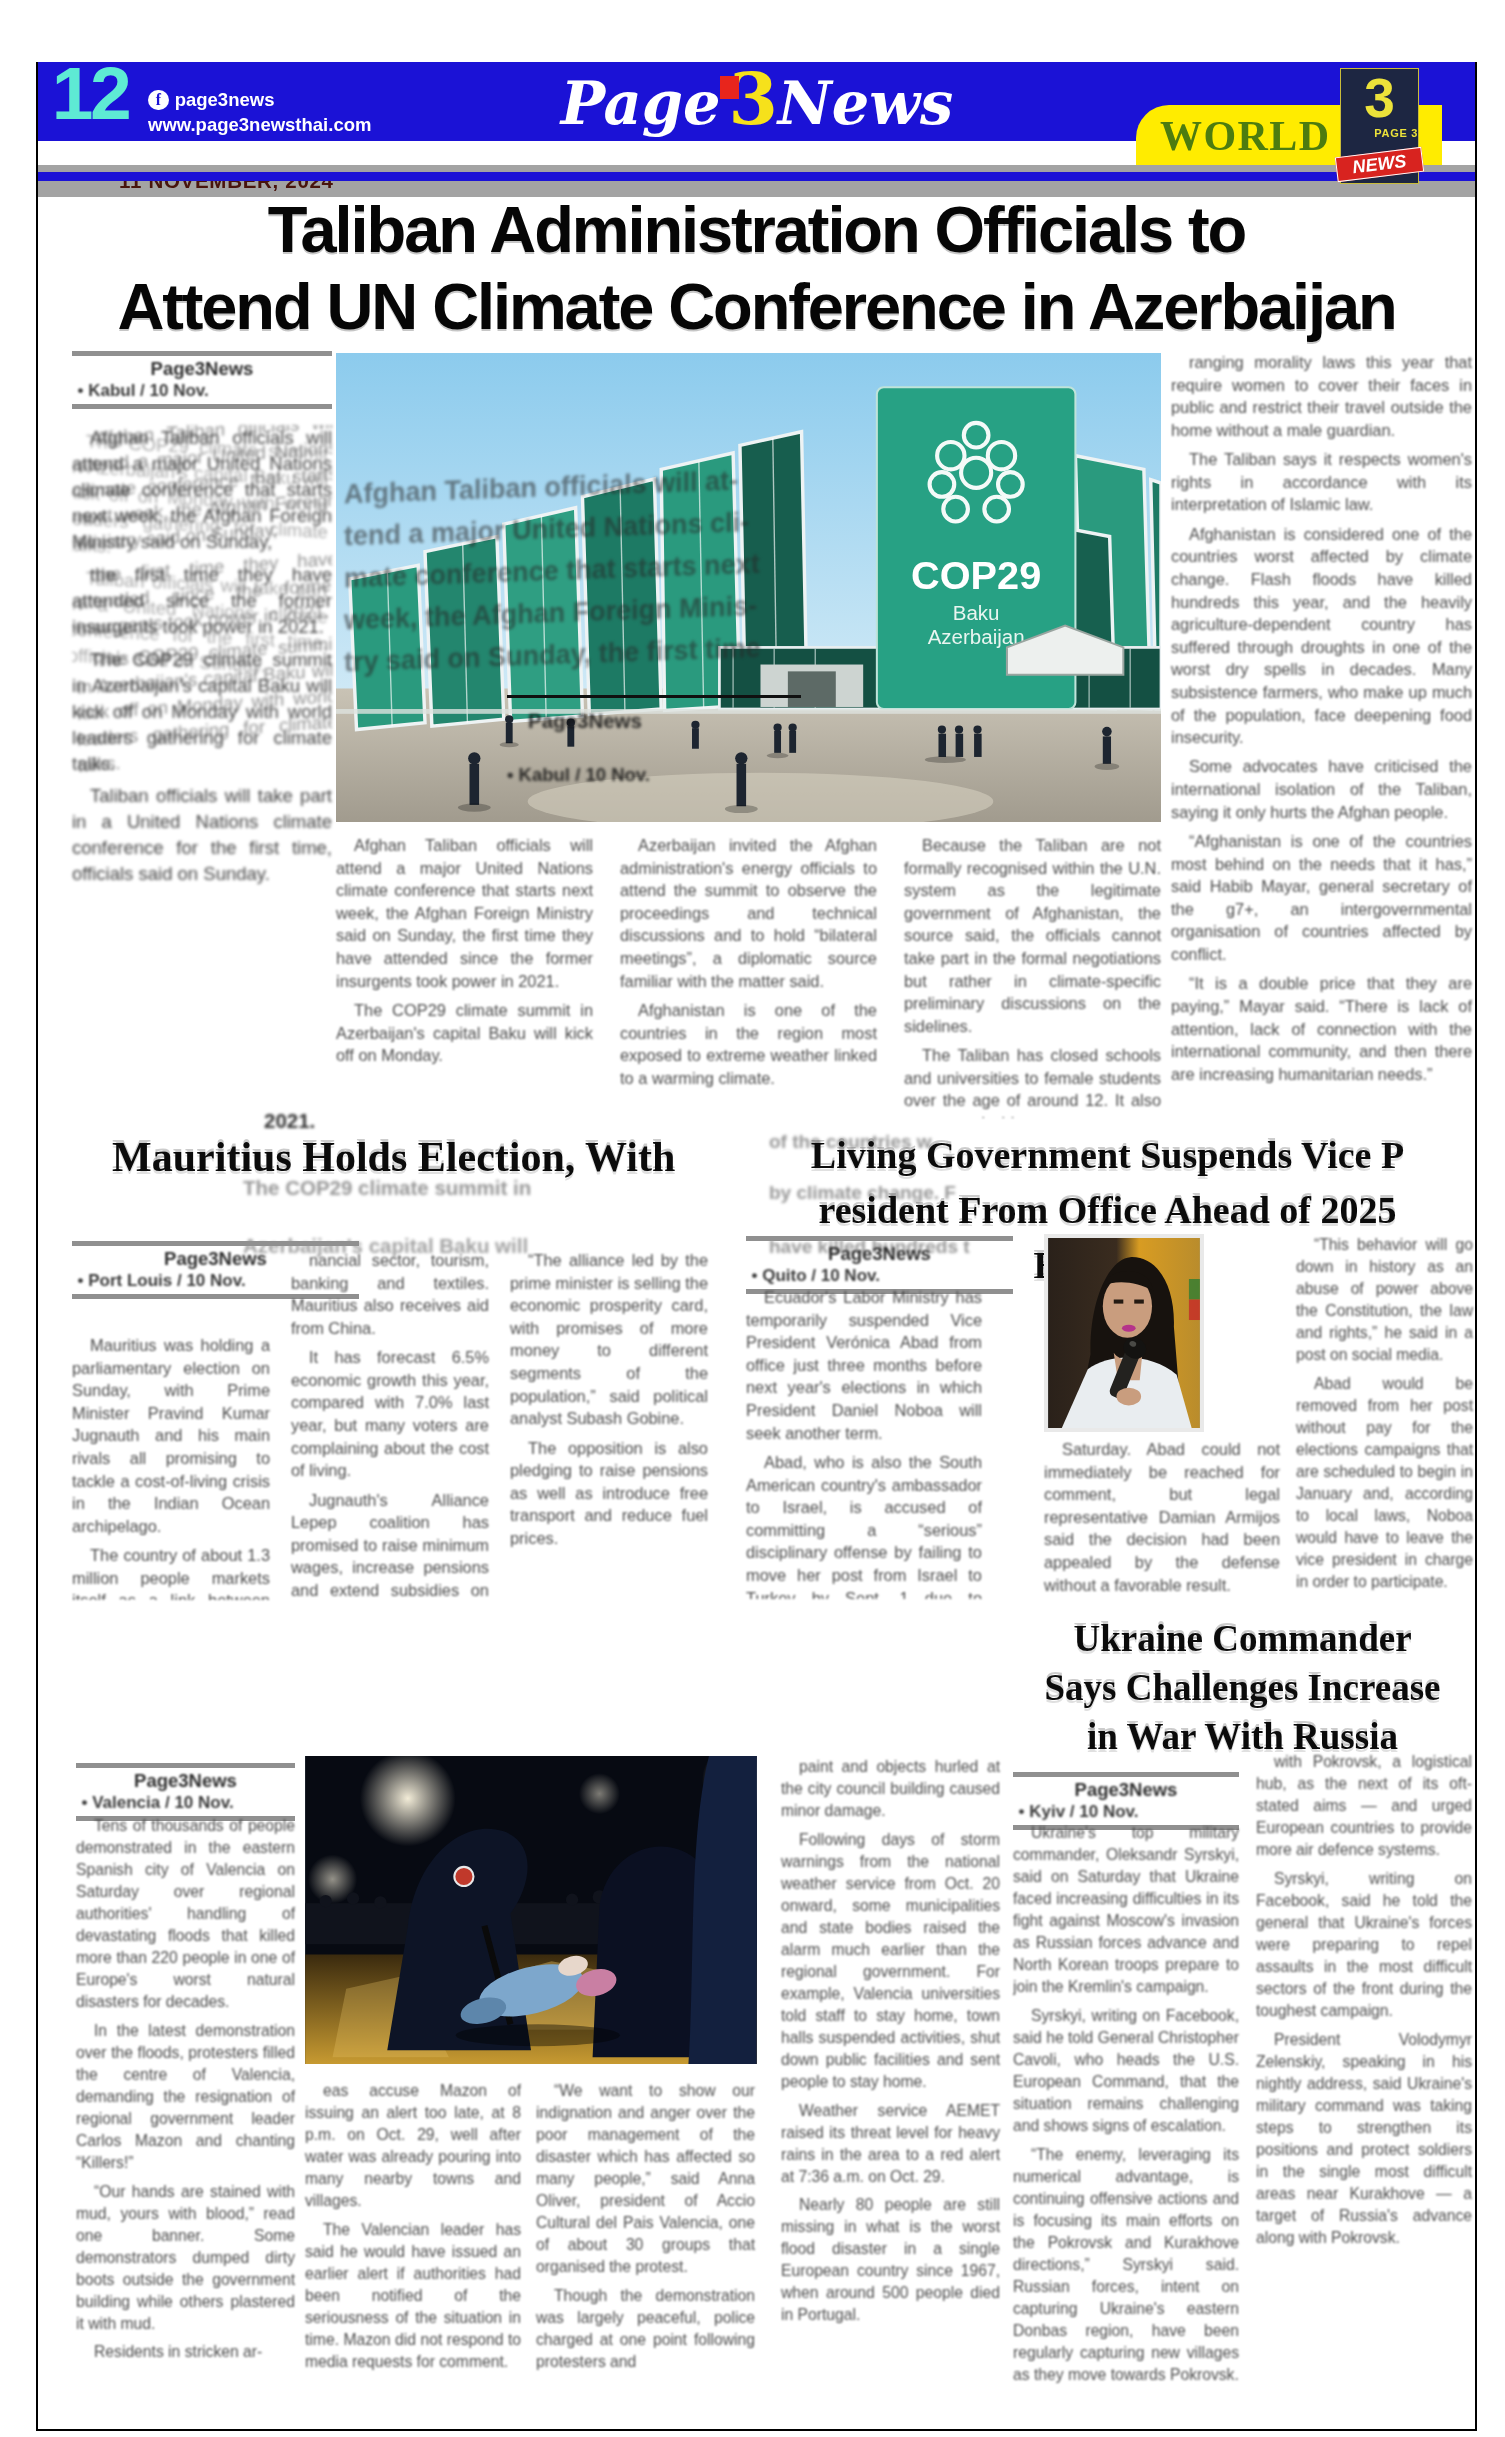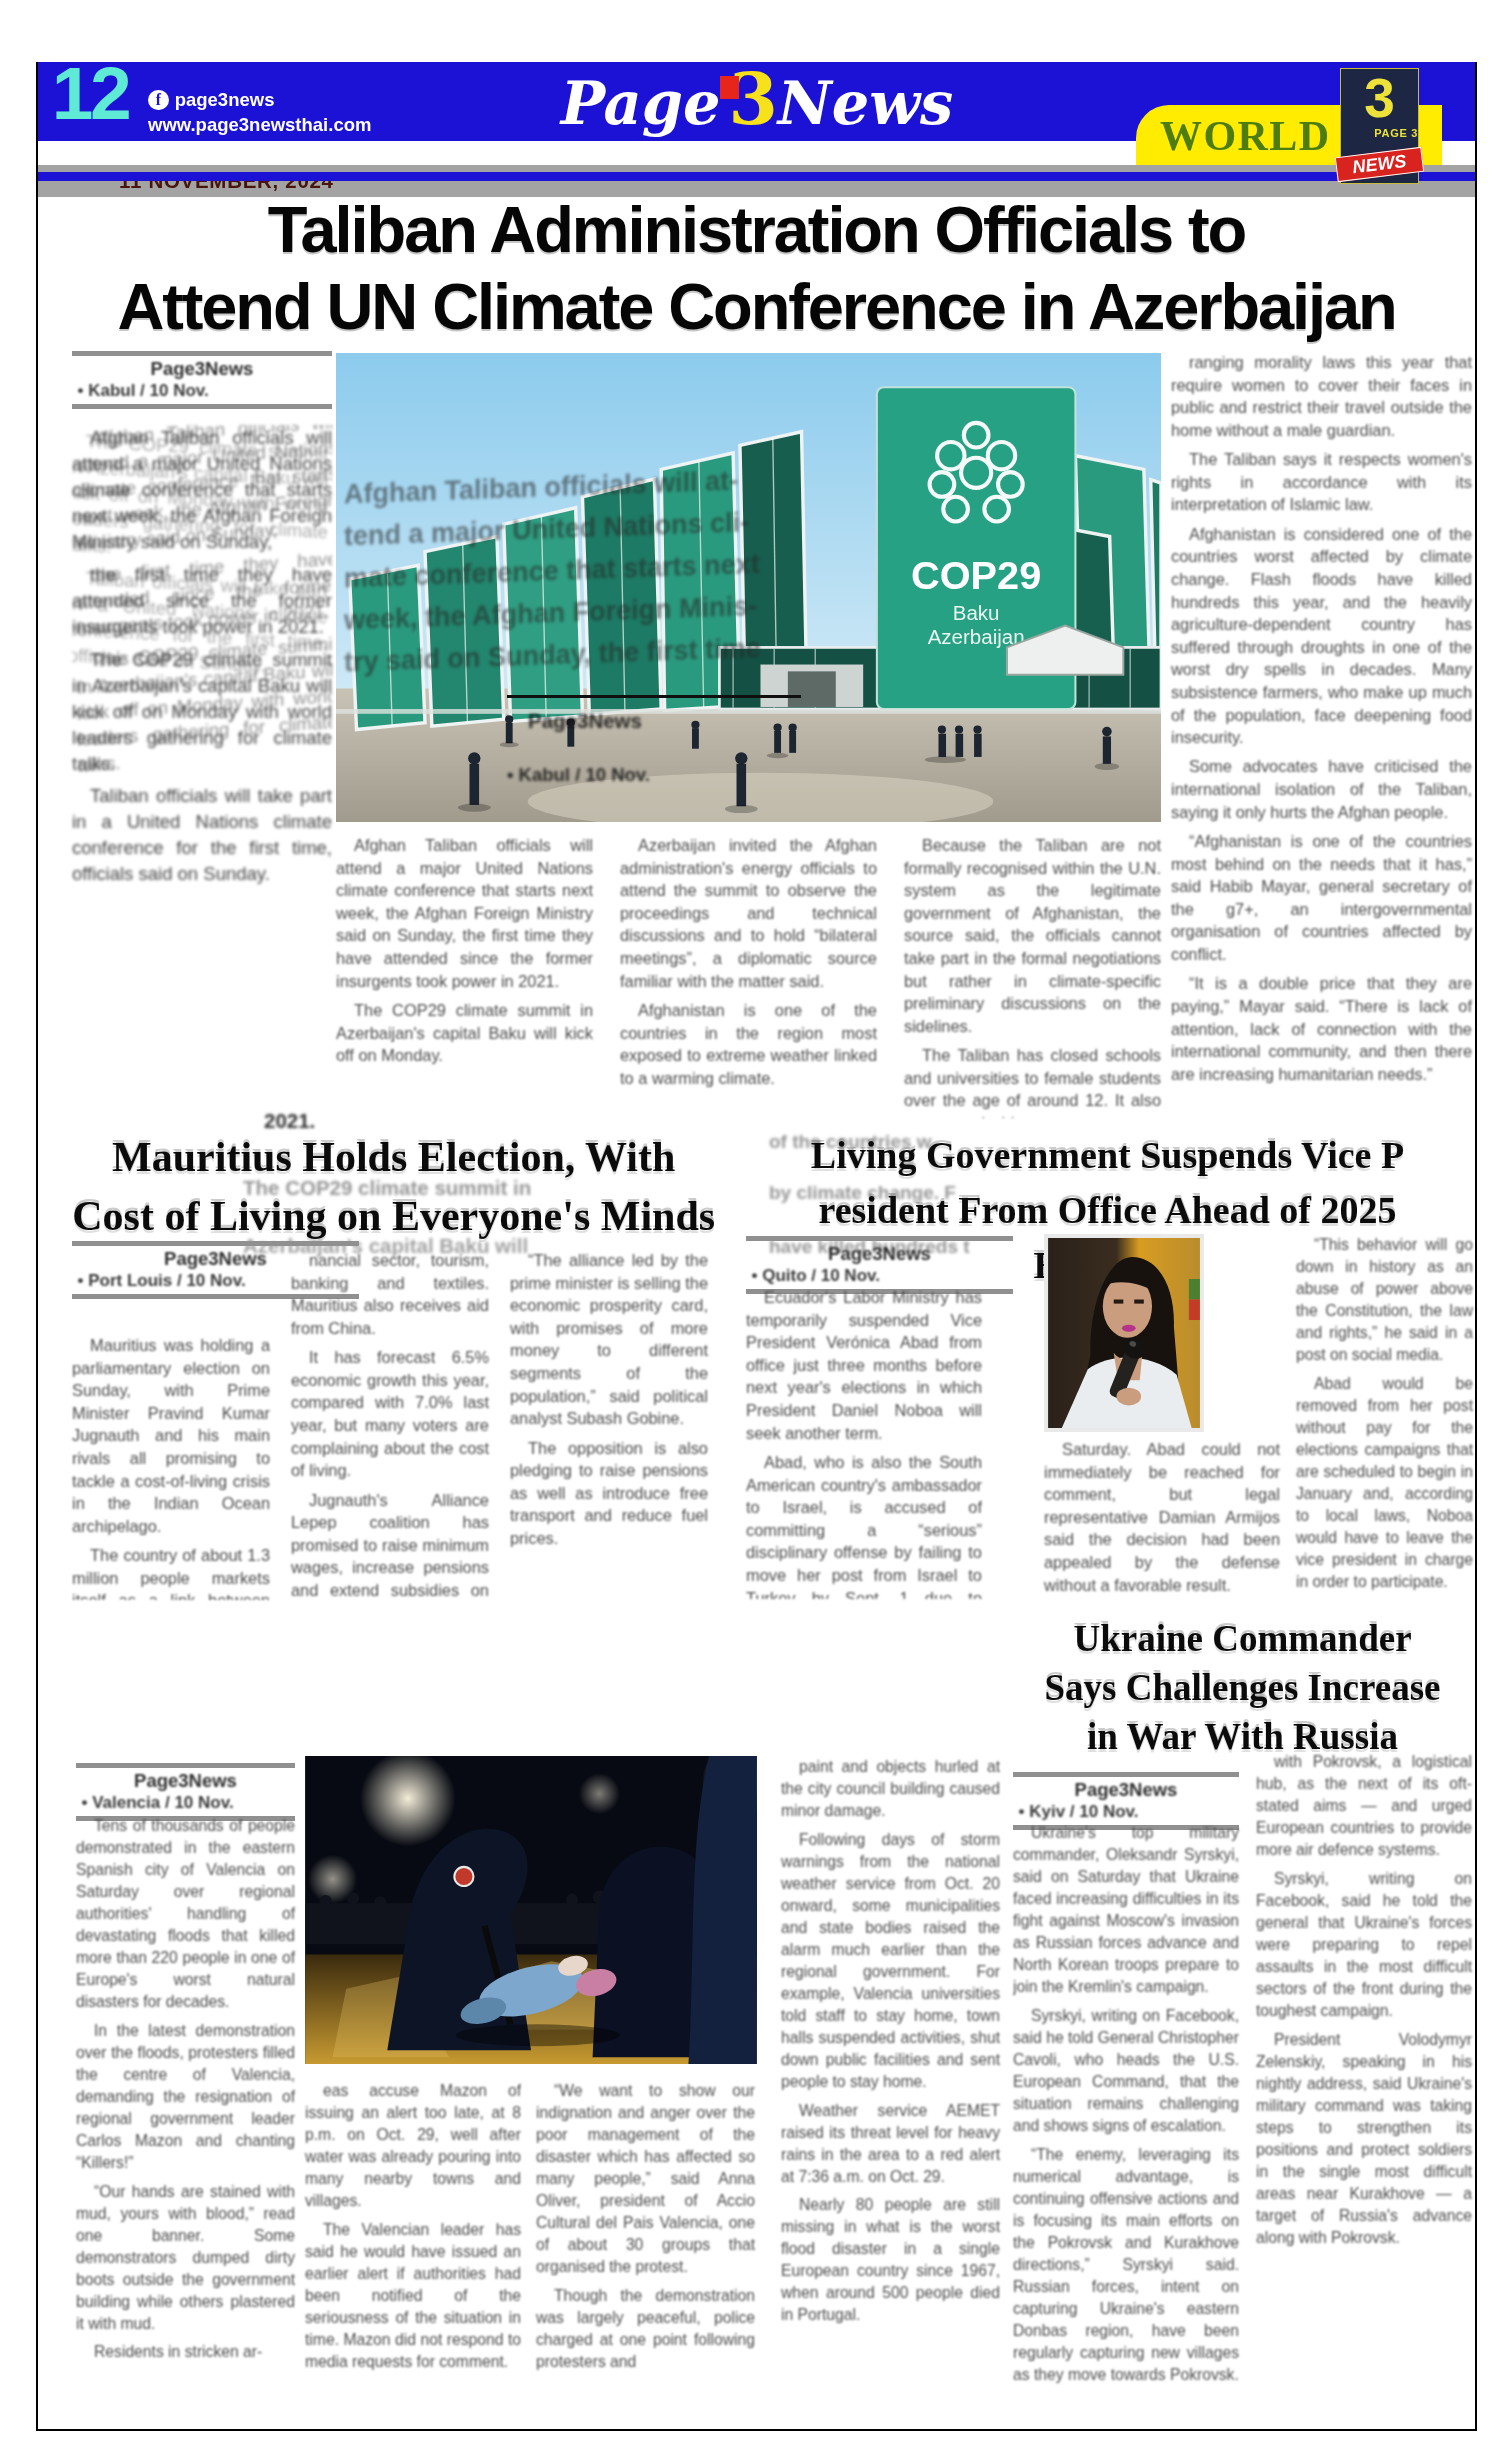--- a/index.html
+++ b/index.html
@@ -253,21 +253,20 @@
     <p>ranging morality laws this year that require women to cover their faces in public and restrict their travel outside the home without a male guardian.</p>
     <p>The Taliban says it respects women's rights in accordance with its interpretation of Islamic law.</p>
     <p>Afghanistan is considered one of the countries worst affected by climate change. Flash floods have killed hundreds this year, and the heavily agriculture-dependent country has suffered through droughts in one of the worst dry spells in decades. Many subsistence farmers, who make up much of the population, face deepening food insecurity.</p>
     <p>Some advocates have criticised the international isolation of the Taliban, saying it only hurts the Afghan people.</p>
     <p>“Afghanistan is one of the countries most behind on the needs that it has,” said Habib Mayar, general secretary of the g7+, an intergovernmental organisation of countries affected by conflict.</p>
     <p>“It is a double price that they are paying,” Mayar said. “There is lack of attention, lack of connection with the international community, and then there are increasing humanitarian needs.”</p>
   </div>
 
   <div class="serif-hl" style="left:13.7px;top:1066px;width:684px;font-size:42px;line-height:59px;">
     <div>Mauritius Holds Election, With</div>
-    <div>Cost of Living on Everyone's Minds</div>
   </div>
   <div class="ghost" style="left:226px;top:1047px;font-size:20.5px;">2021.</div>
   <div class="ghost" style="left:205px;top:1114px;font-size:20.5px;opacity:.5;">The COP29 climate summit in</div>
   <div class="ghost" style="left:205px;top:1172px;font-size:20.5px;opacity:.45;">Azerbaijan's capital Baku will</div>
   <div class="ghost" style="left:731px;top:1069px;font-size:19px;opacity:.5;">of the countries w</div>
   <div class="ghost" style="left:731px;top:1120px;font-size:19px;opacity:.5;">by climate change. F</div>
   <div class="ghost" style="left:731px;top:1174px;font-size:19px;opacity:.5;">have killed hundreds t</div>
 
   <div class="byl" style="left:34px;top:1179px;width:287px;">
     <div class="r"></div>

